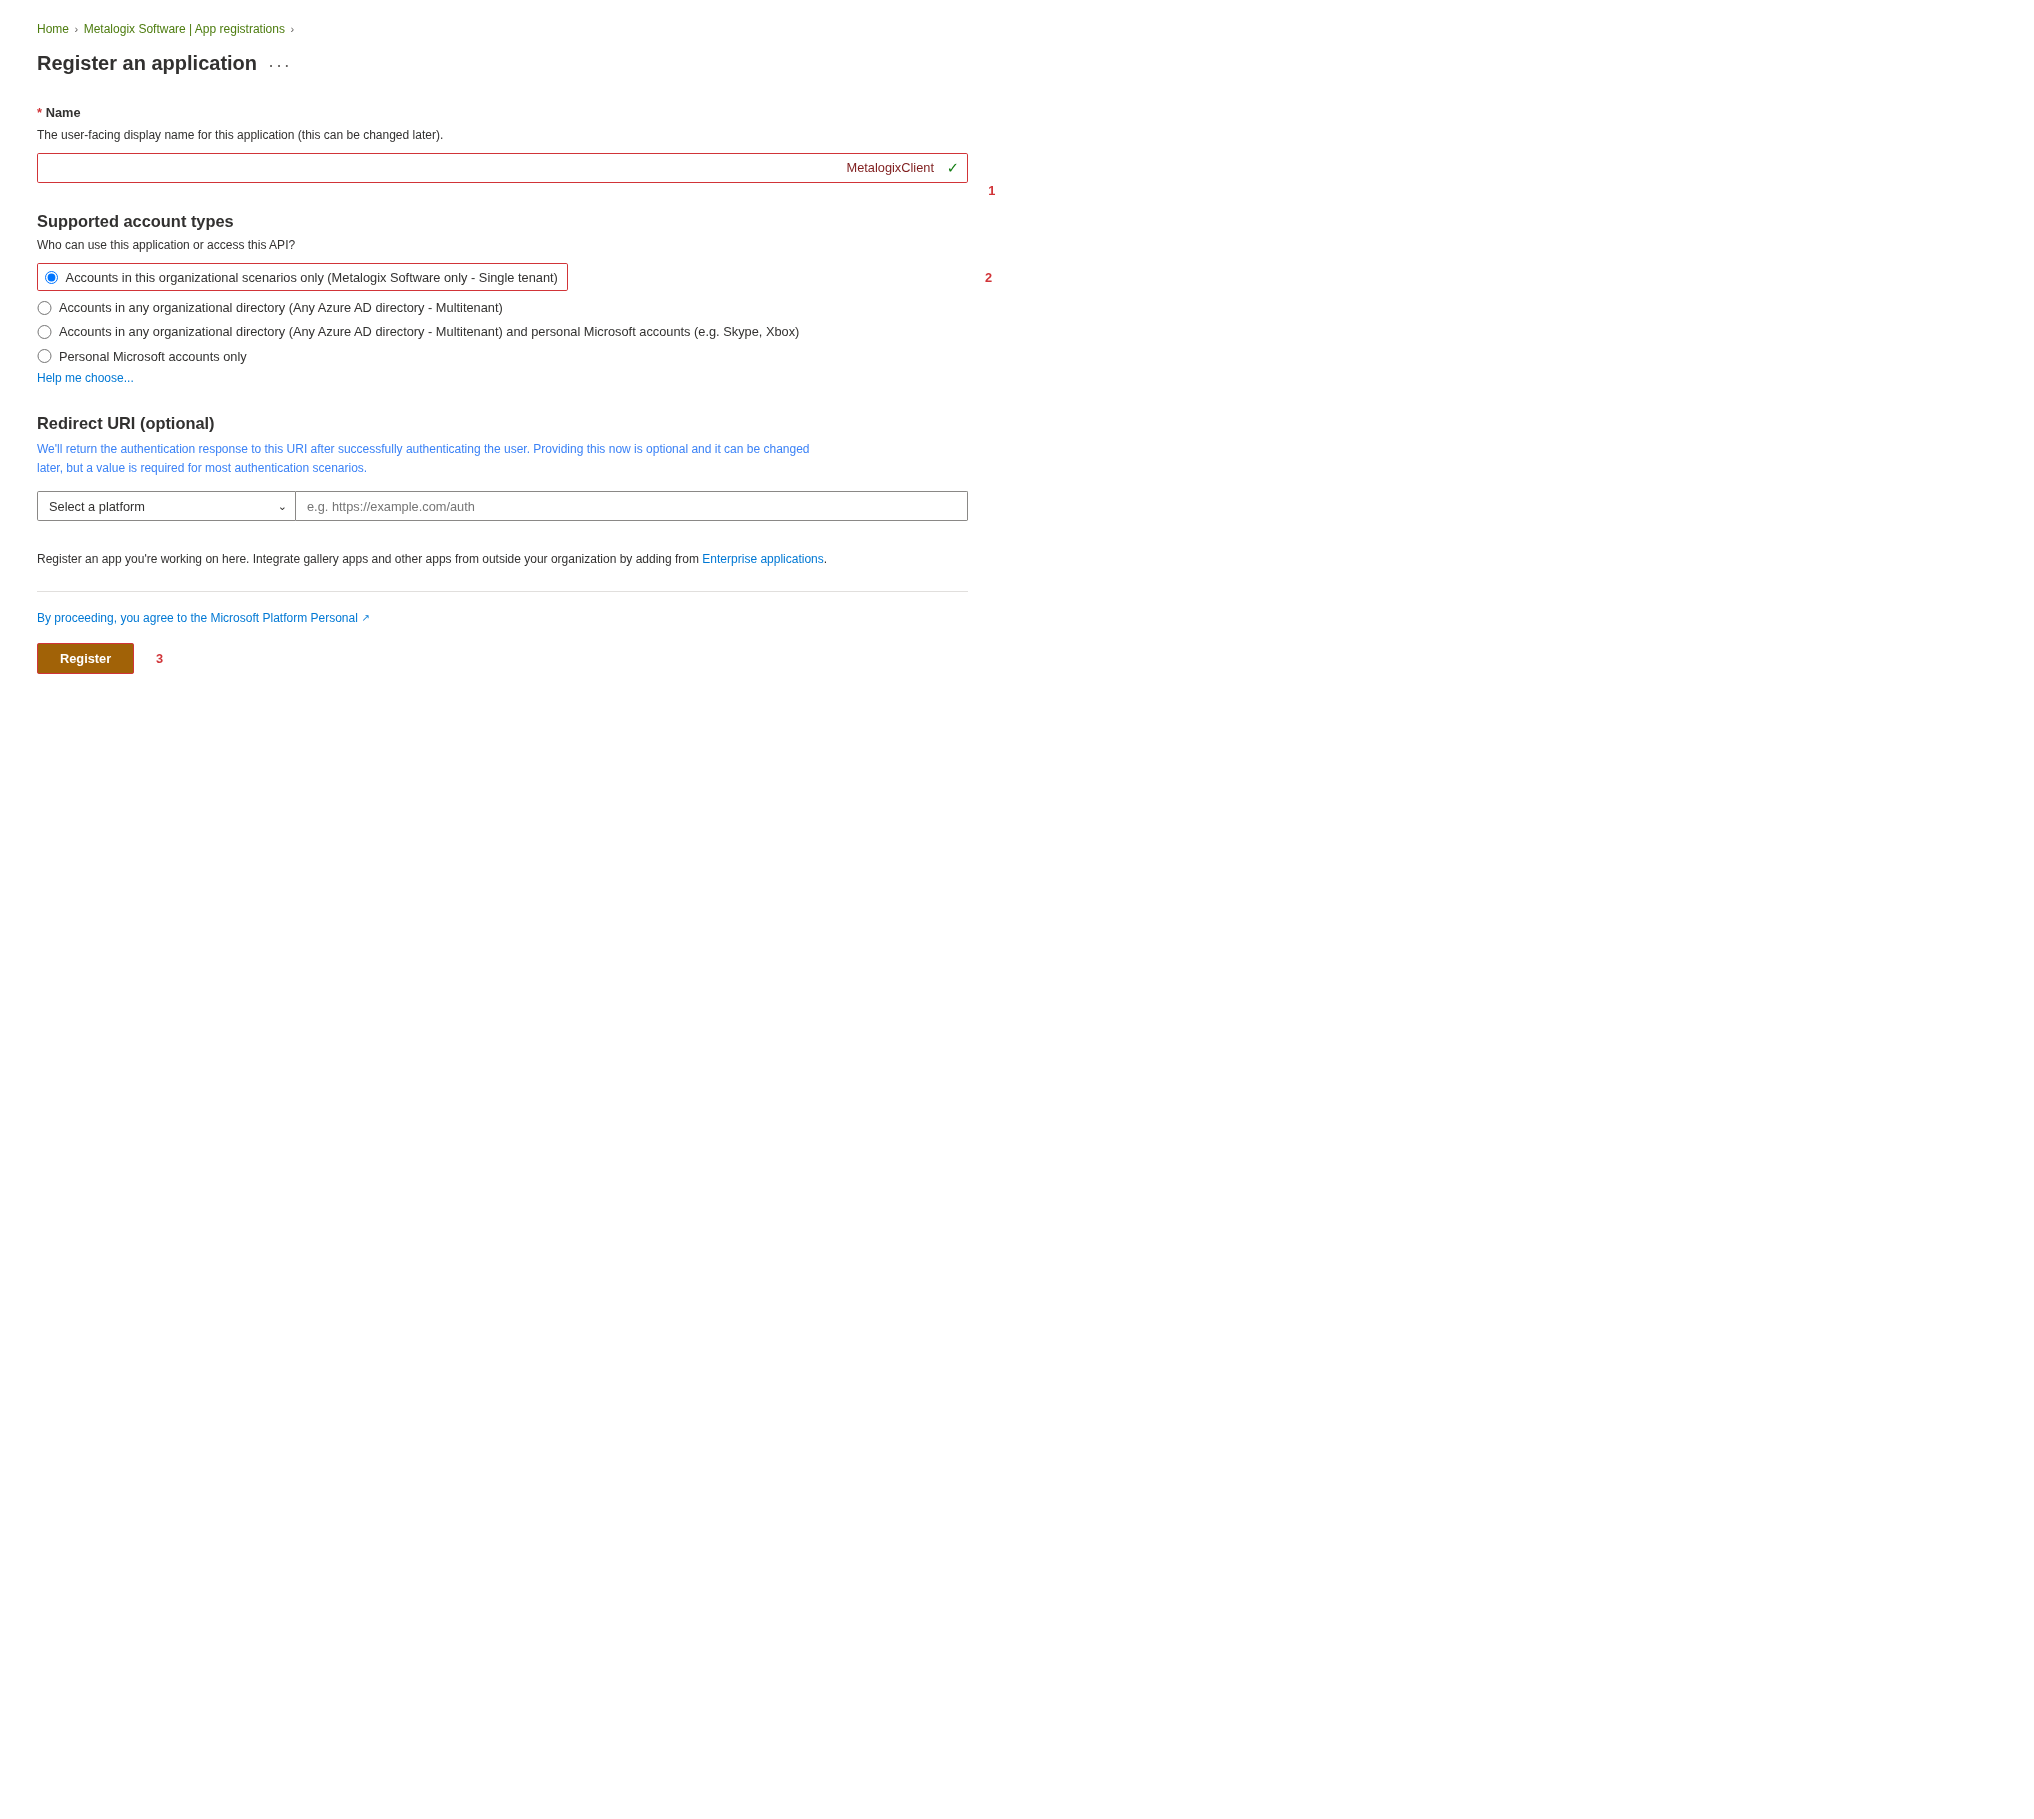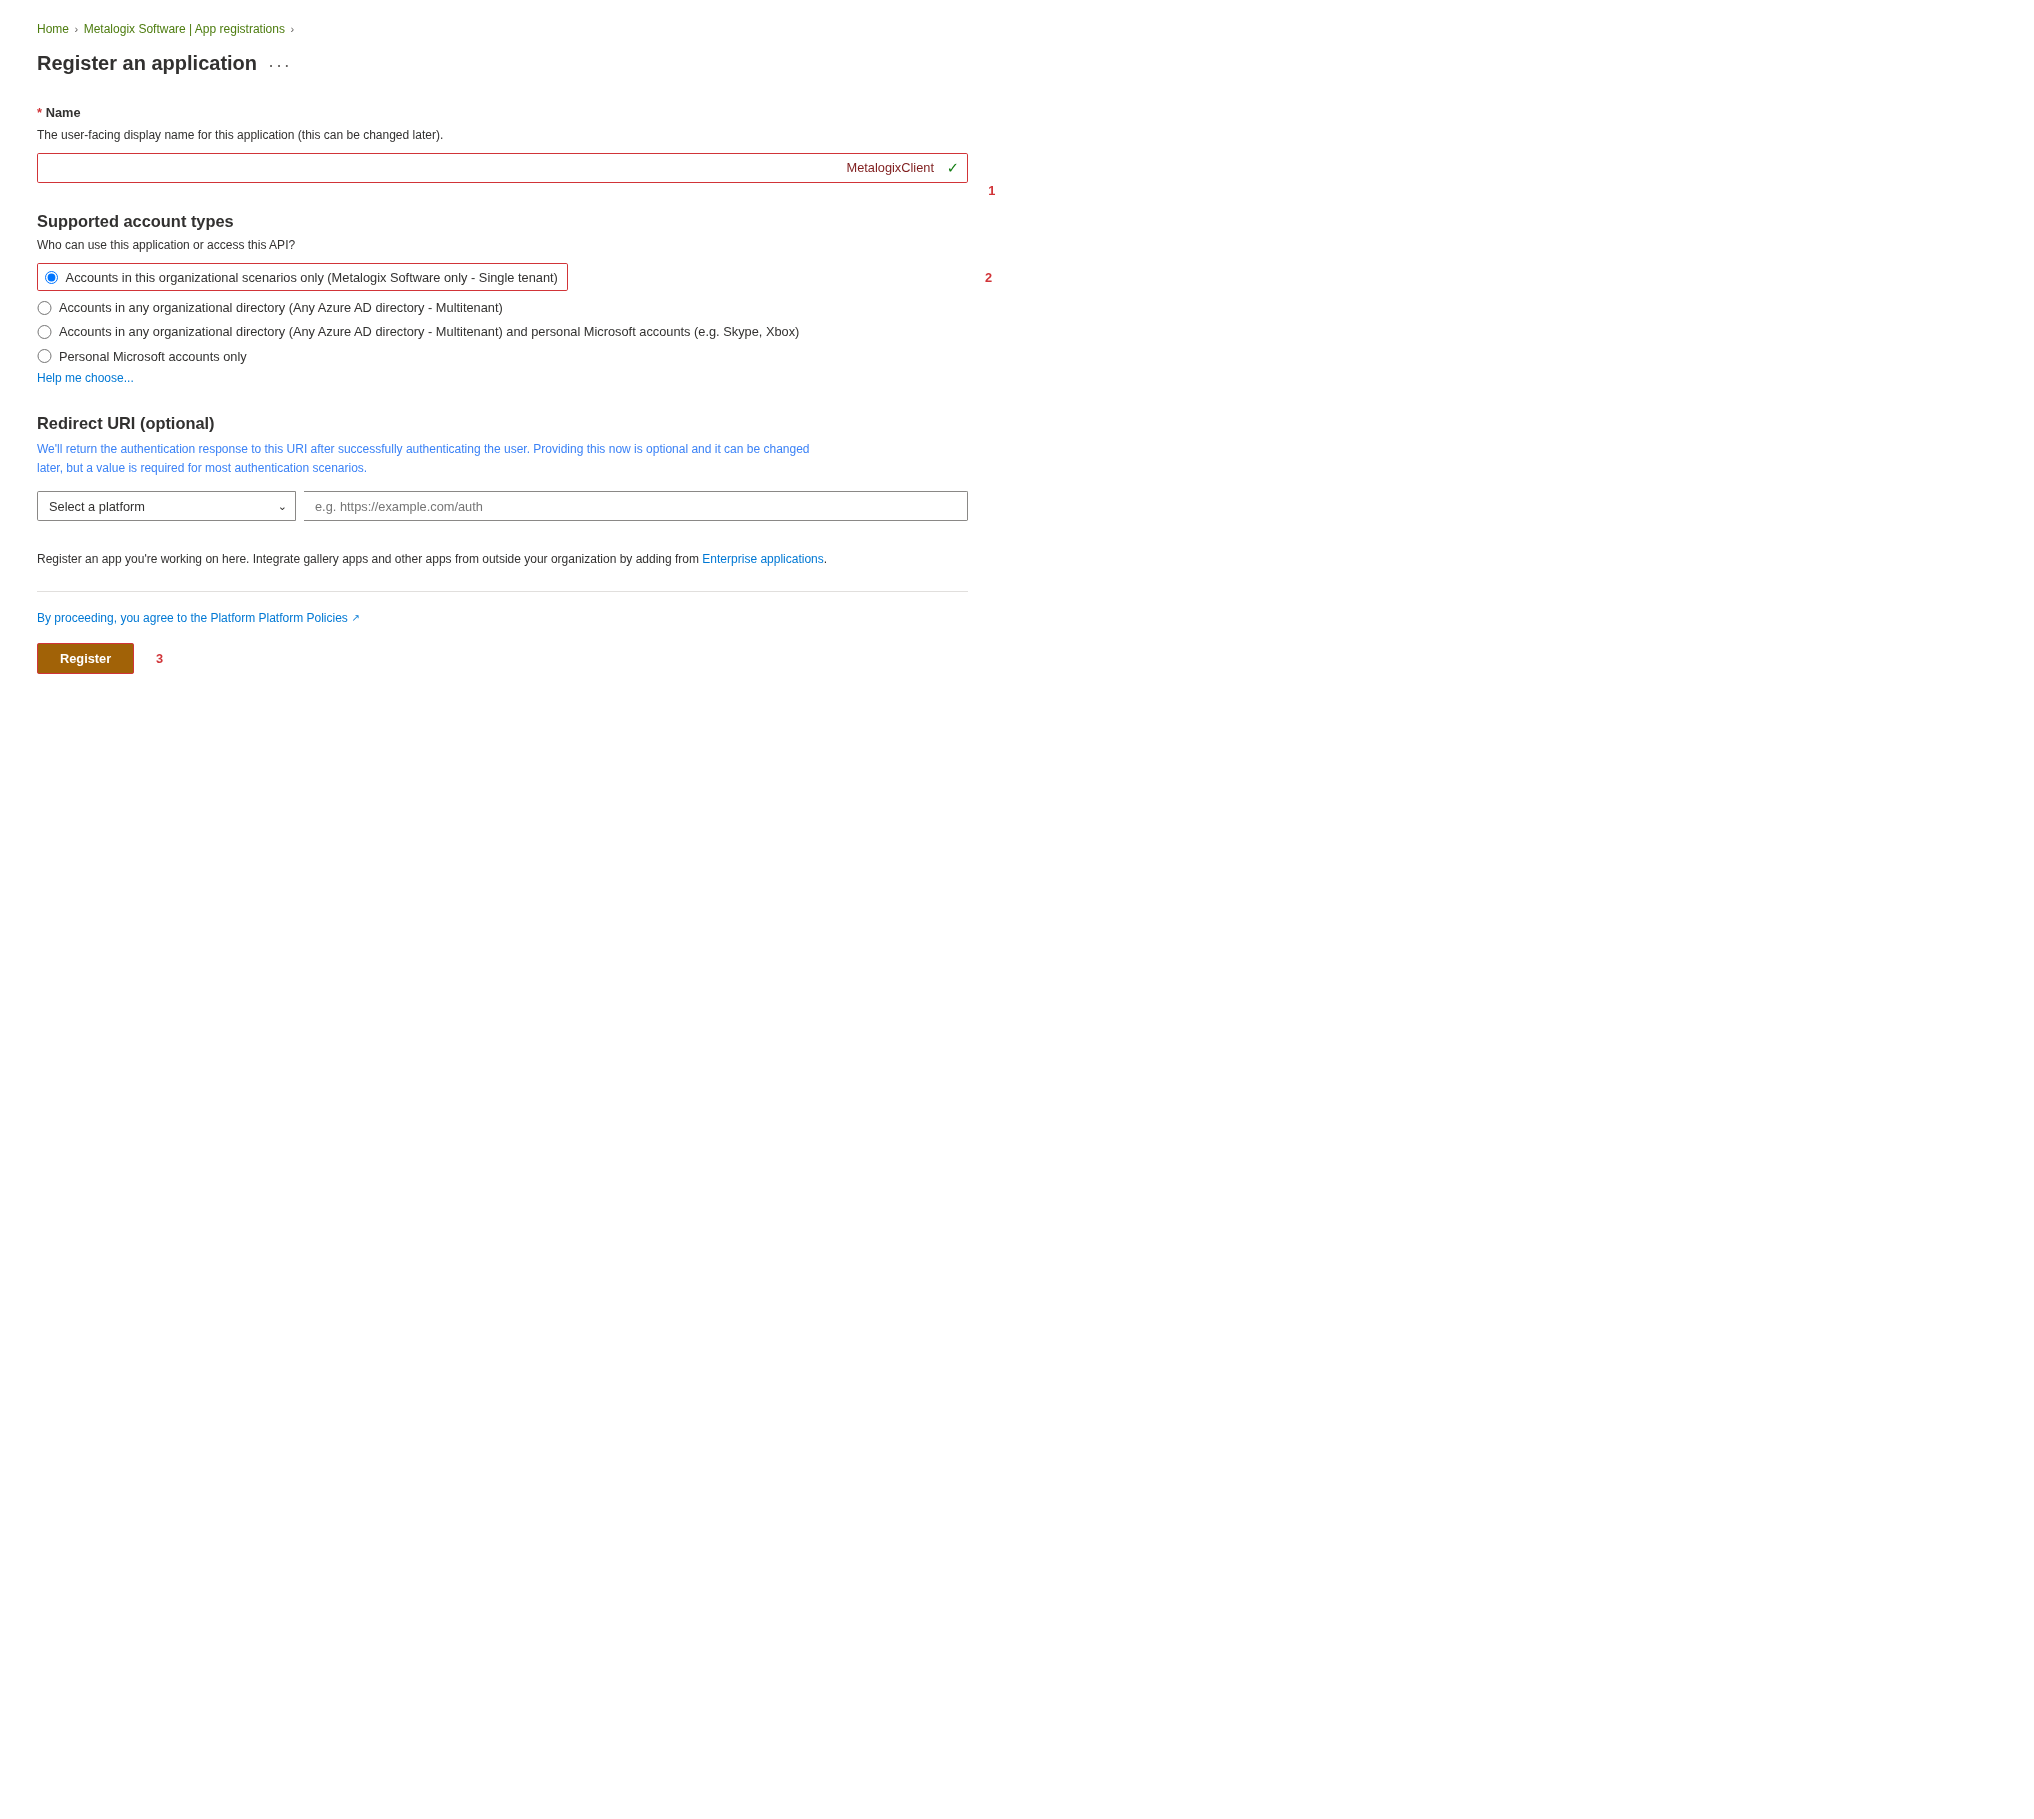--- a/index.html
+++ b/index.html
@@ -170,21 +170,21 @@
     .redirect-desc {
       font-size: 12px;
       color: #3b82f6;
       line-height: 1.6;
       margin-bottom: 12.8px;
       max-width: 786px;
     }
 
     .redirect-inputs {
       display: flex;
-      gap: 8px;
+      gap: 0;
       align-items: stretch;
     }
     .platform-select-wrapper {
       position: relative;
       min-width: 183px;
     }
     .platform-select-wrapper select {
       width: 100%;
       border: 0.9px solid #8a8886;
       border-radius: 1.8px;
@@ -366,21 +366,21 @@
 </div>
 
 <div class="bottom-notice">
   <span>Register an app you're working on here. Integrate gallery apps and other apps from outside your organization by adding from </span><a href="#">Enterprise applications</a><span>.</span>
 </div>
 
 <hr class="divider">
 
 <div class="policy-link-row">
   <a href="#">
-    <span>By proceeding, you agree to the Platform Platform Policies</span>
+    <span>By proceeding, you agree to the Microsoft Platform Personal</span>
     <span class="external-icon">↗</span>
   </a>
 </div>
 
 <div class="register-btn-row">
   <div class="register-btn-wrapper">
     <button class="register-btn">Register</button>
   </div>
   <span class="step-3">3</span>
 </div>

